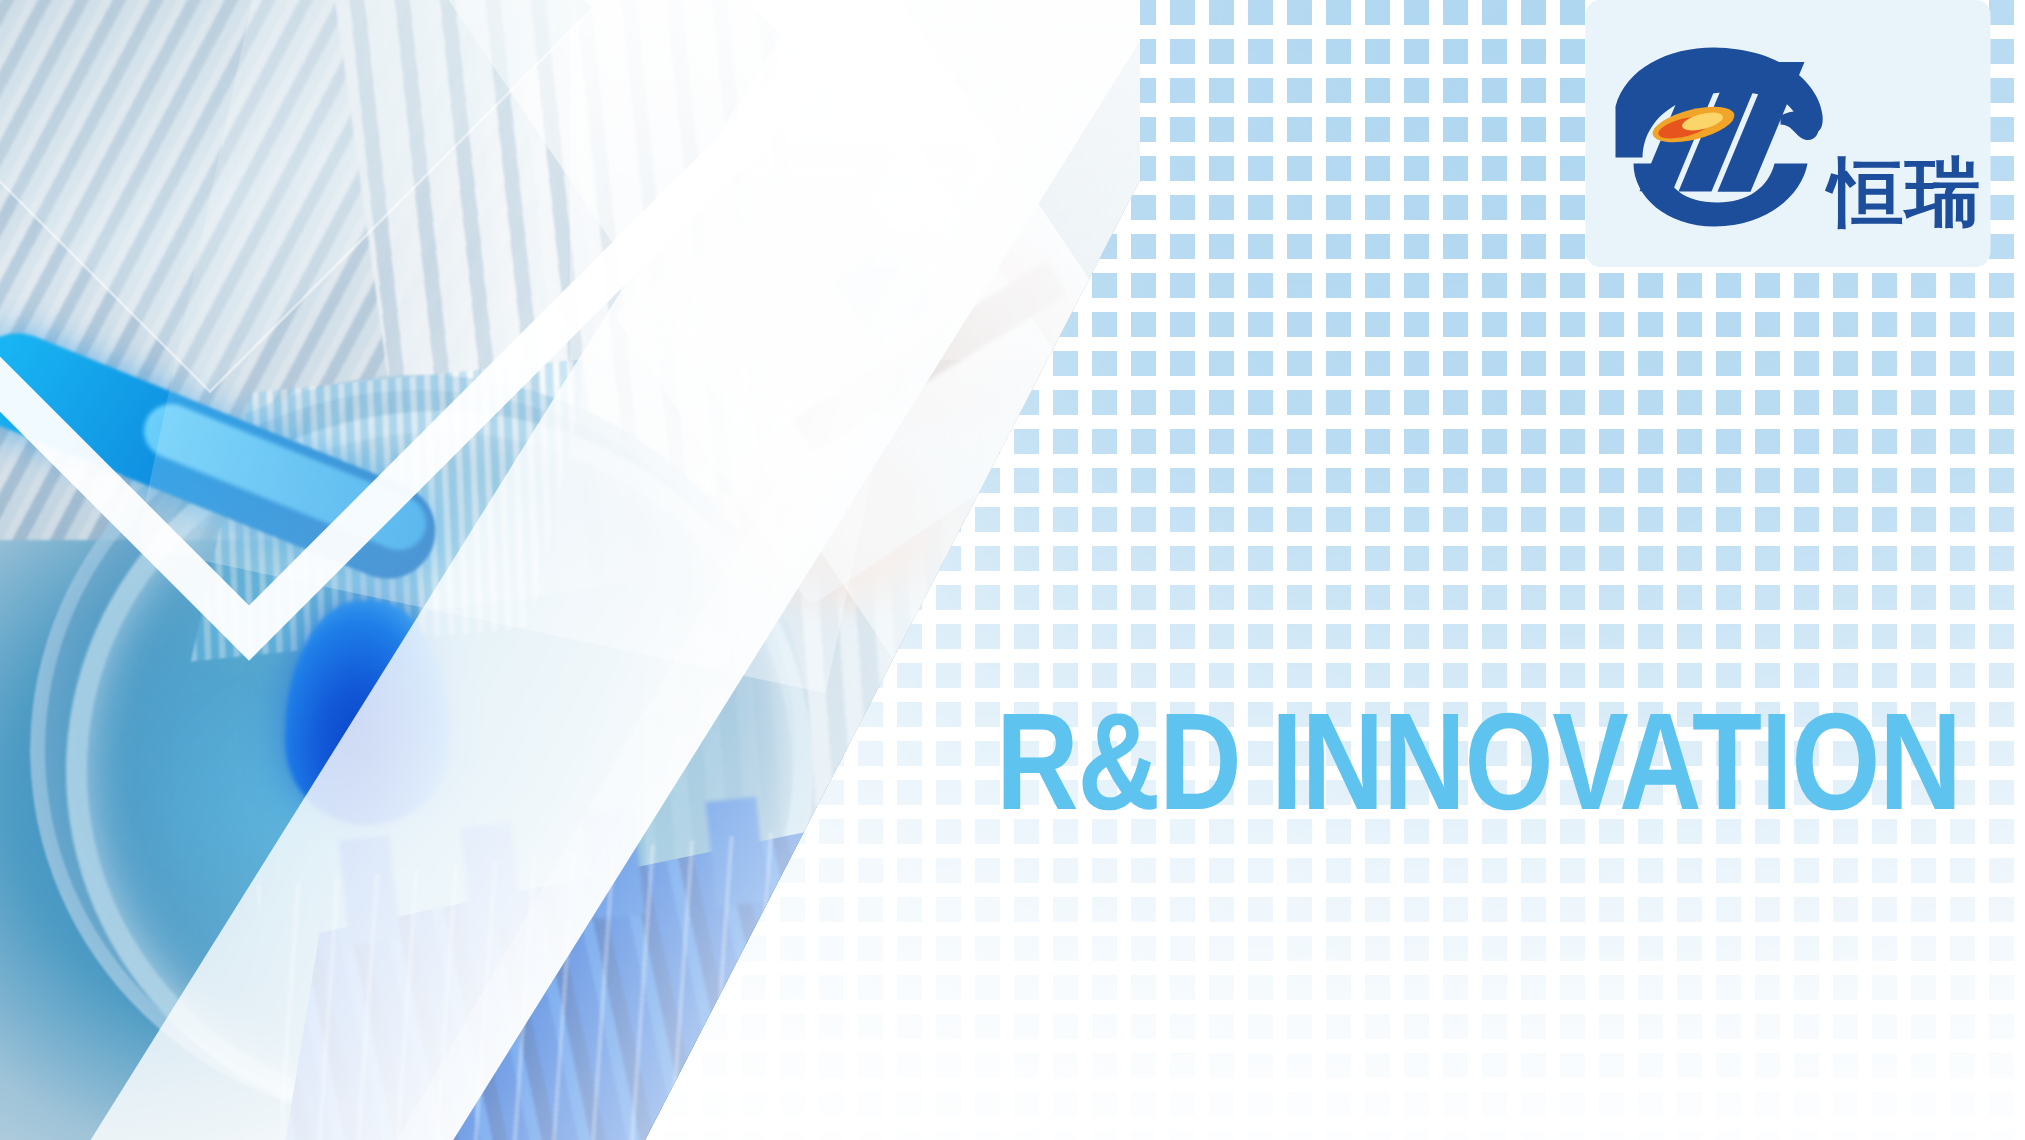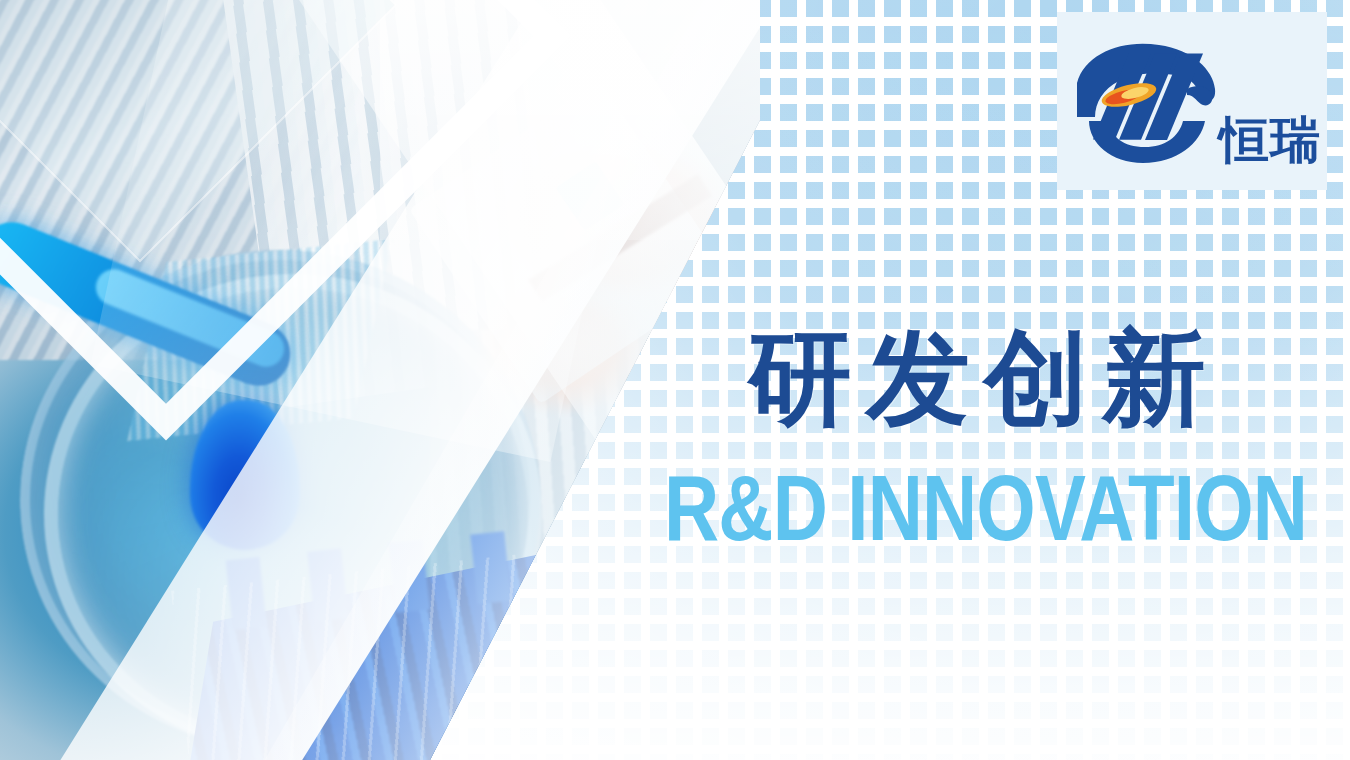--- a/index.html
+++ b/index.html
@@ -231,23 +231,23 @@
     background:linear-gradient(150deg, rgba(255,255,255,.48) 0%, rgba(255,255,255,.12) 55%, rgba(255,255,255,.40) 100%);
     transform:rotate(12deg);
   }
   .panel-top-wash{
     left:380px;top:-60px;width:420px;height:300px;
     background:linear-gradient(180deg, rgba(255,255,255,.85), rgba(255,255,255,.25));
   }
 
   
   #logo-plate{
-    position:absolute;left:1057px;top:12px;width:270px;height:178px;
+    position:absolute;left:1057px;top:0;width:270px;height:178px;
     background:#e9f3fa;
-    display:flex;align-items:center;justify-content:center;
+    display:flex;align-items:center;justify-content:center;border-radius:10px;
   }
   .logo-inner{position:relative;width:250px;height:140px;}
   .logo-mark{position:absolute;left:0;top:6px;width:150px;height:130px;}
   .logo-cn{
     position:absolute;right:-4px;bottom:6px;
     font-family:"DejaVu Sans","Liberation Sans",sans-serif;
     font-weight:bold;font-size:50px;color:#1c4e9c;letter-spacing:1px;
     line-height:1;
   }
 
@@ -344,18 +344,15 @@
         <path d="M120 52 C132 46 142 50 145 58 C147 64 142 70 136 68 C130 66 128 58 120 58 Z" fill="#1c4e9c"></path>
 
         <ellipse cx="62" cy="58" rx="28" ry="10" fill="#f0a428" transform="rotate(-14 62 58)"></ellipse>
         <ellipse cx="56" cy="60" rx="18" ry="6" fill="#e8541e" transform="rotate(-14 56 60)"></ellipse>
         <ellipse cx="68" cy="56" rx="14" ry="5" fill="#fbd46a" transform="rotate(-14 68 56)"></ellipse>
       </svg>
       <div class="logo-cn">恒瑞</div>
     </div>
   </div>
 
-  <div id="headline">
-    <div id="headline-cn">研发创新</div>
-  </div>
   <div id="headline-en">R&amp;D INNOVATION</div>
 
 </div>
 
 </body></html>

